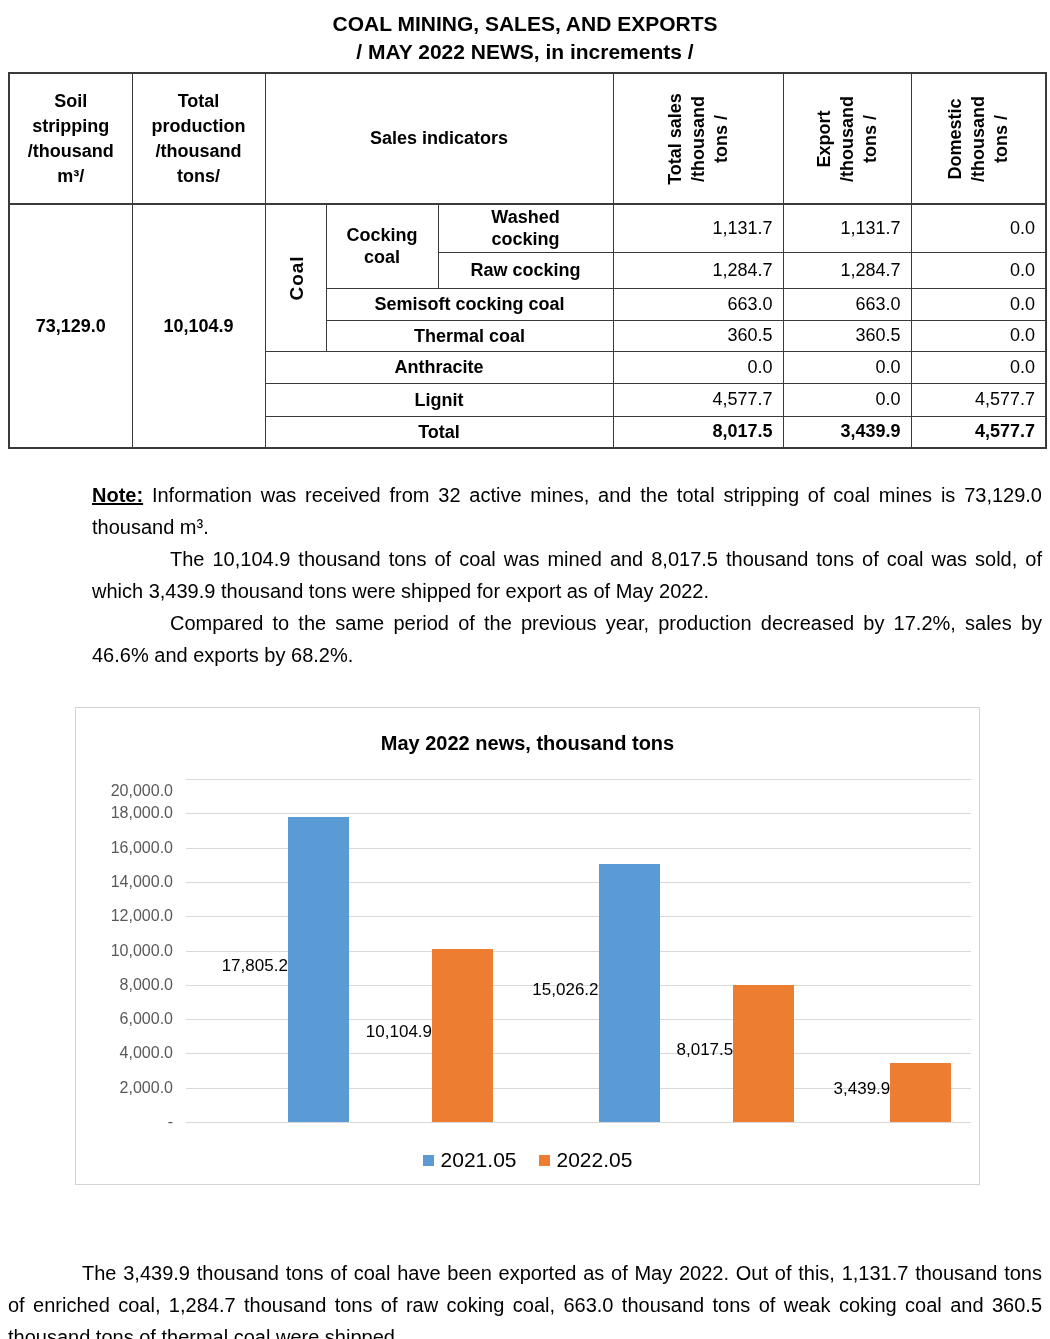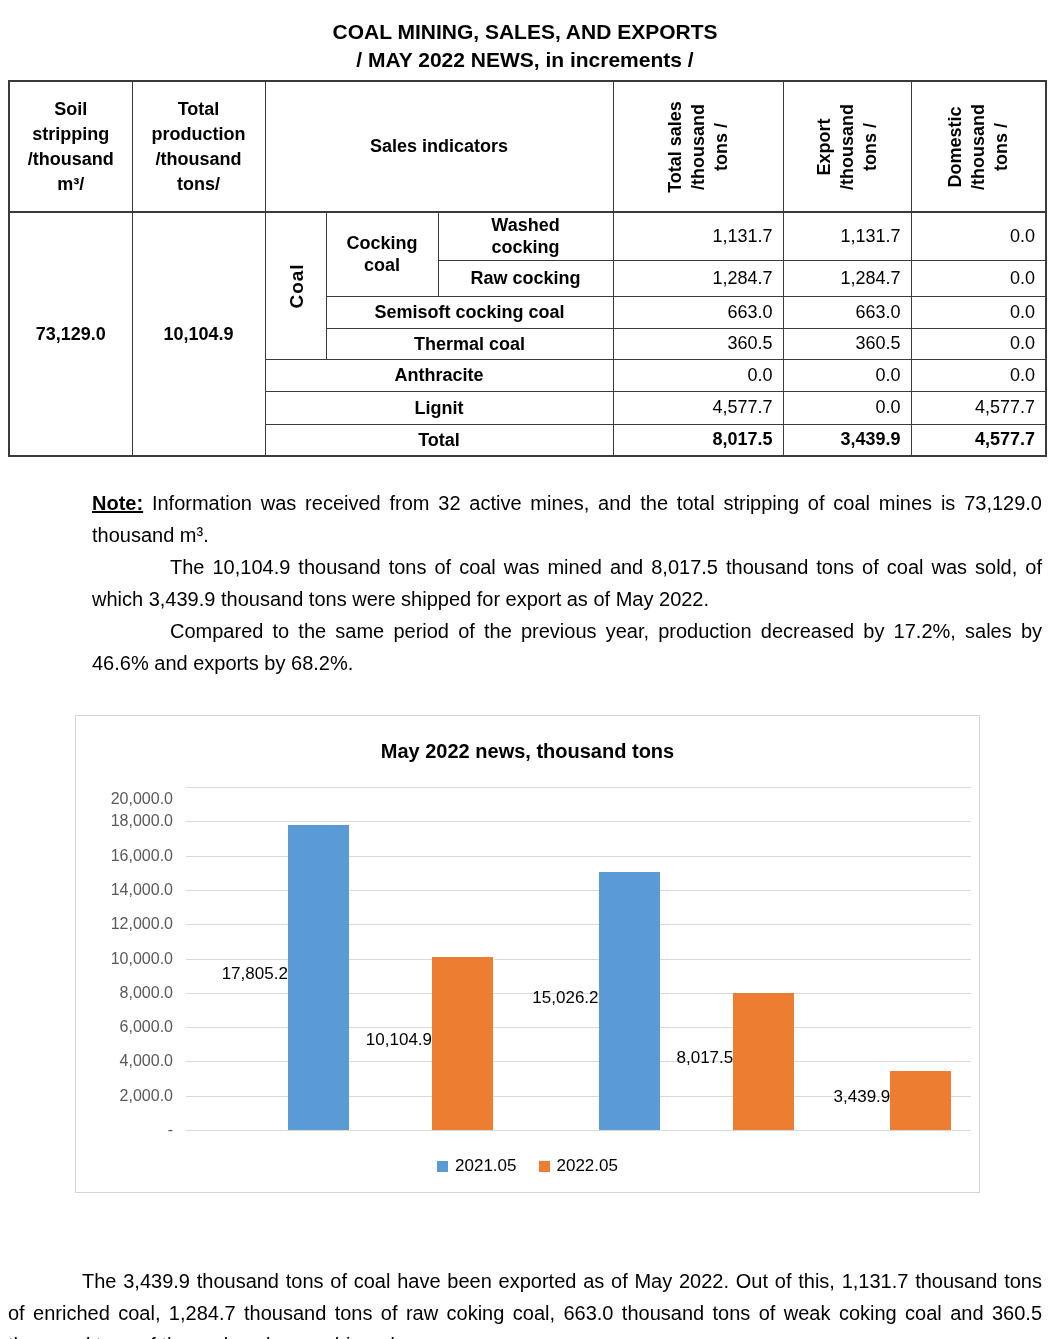--- a/index.html
+++ b/index.html
@@ -3,21 +3,21 @@
 <meta charset="utf-8">
 <style>
   html, body { margin: 0; padding: 0; background: #ffffff; }
   body {
     width: 1050px; height: 1339px; overflow: hidden;
     font-family: "Liberation Sans", sans-serif; color: #000;
   }
   .page { padding: 8px 8px 0 8px; box-sizing: border-box; }
 
   
-  .doc-title { text-align: center; font-weight: bold; font-size: 21px; line-height: 28px; margin: 10px 0 6px 0; }
+  .doc-title { text-align: center; font-weight: bold; font-size: 21px; line-height: 28px; margin: 2px 0 6px 0; }
 
   
   table.main { border-collapse: collapse; table-layout: fixed; width: 1037px; border: 2px solid #3a3a3a; }
   table.main td { border: 1px solid #3a3a3a; vertical-align: middle; overflow: hidden; }
   tr.hdr td { border-bottom-width: 2px; }
   .hcell { font-weight: bold; font-size: 18px; line-height: 25px; text-align: center; white-space: pre-line; }
   .rot-td { position: relative; }
   .rot {
     position: absolute; top: 50%; left: 50%;
     transform: translate(-50%,-50%) rotate(-90deg);
@@ -49,21 +49,21 @@
     font-size: 16px; color: #595959; white-space: nowrap;
   }
   .bars-row {
     position: absolute; left: 0; right: 0; top: 0; bottom: 0;
     display: flex; align-items: flex-end; justify-content: space-around; padding-left: 16px;
   }
   .bar-group { display: flex; align-items: flex-end; gap: 17px; }
   .bar-col { display: flex; flex-direction: row; align-items: center; }
   .bar-value { font-size: 17px; color: #000; white-space: nowrap; margin-bottom: 7px; }
   .bar { width: 61px; }
-  .legend { display: flex; justify-content: center; align-items: center; gap: 22px; margin-top: 26px; font-size: 17px; }
+  .legend { display: flex; justify-content: center; align-items: center; gap: 22px; margin-top: 26px; font-size: 21px; }
   .legend-item { display: flex; align-items: center; gap: 7px; }
   .swatch { width: 11px; height: 11px; }
 
   
   .closing { margin: 72px 0 0 0; font-size: 20px; line-height: 32px; text-align: justify; text-indent: 74px; }
 </style>
 </head>
 <body>
 
 <div class="page">

